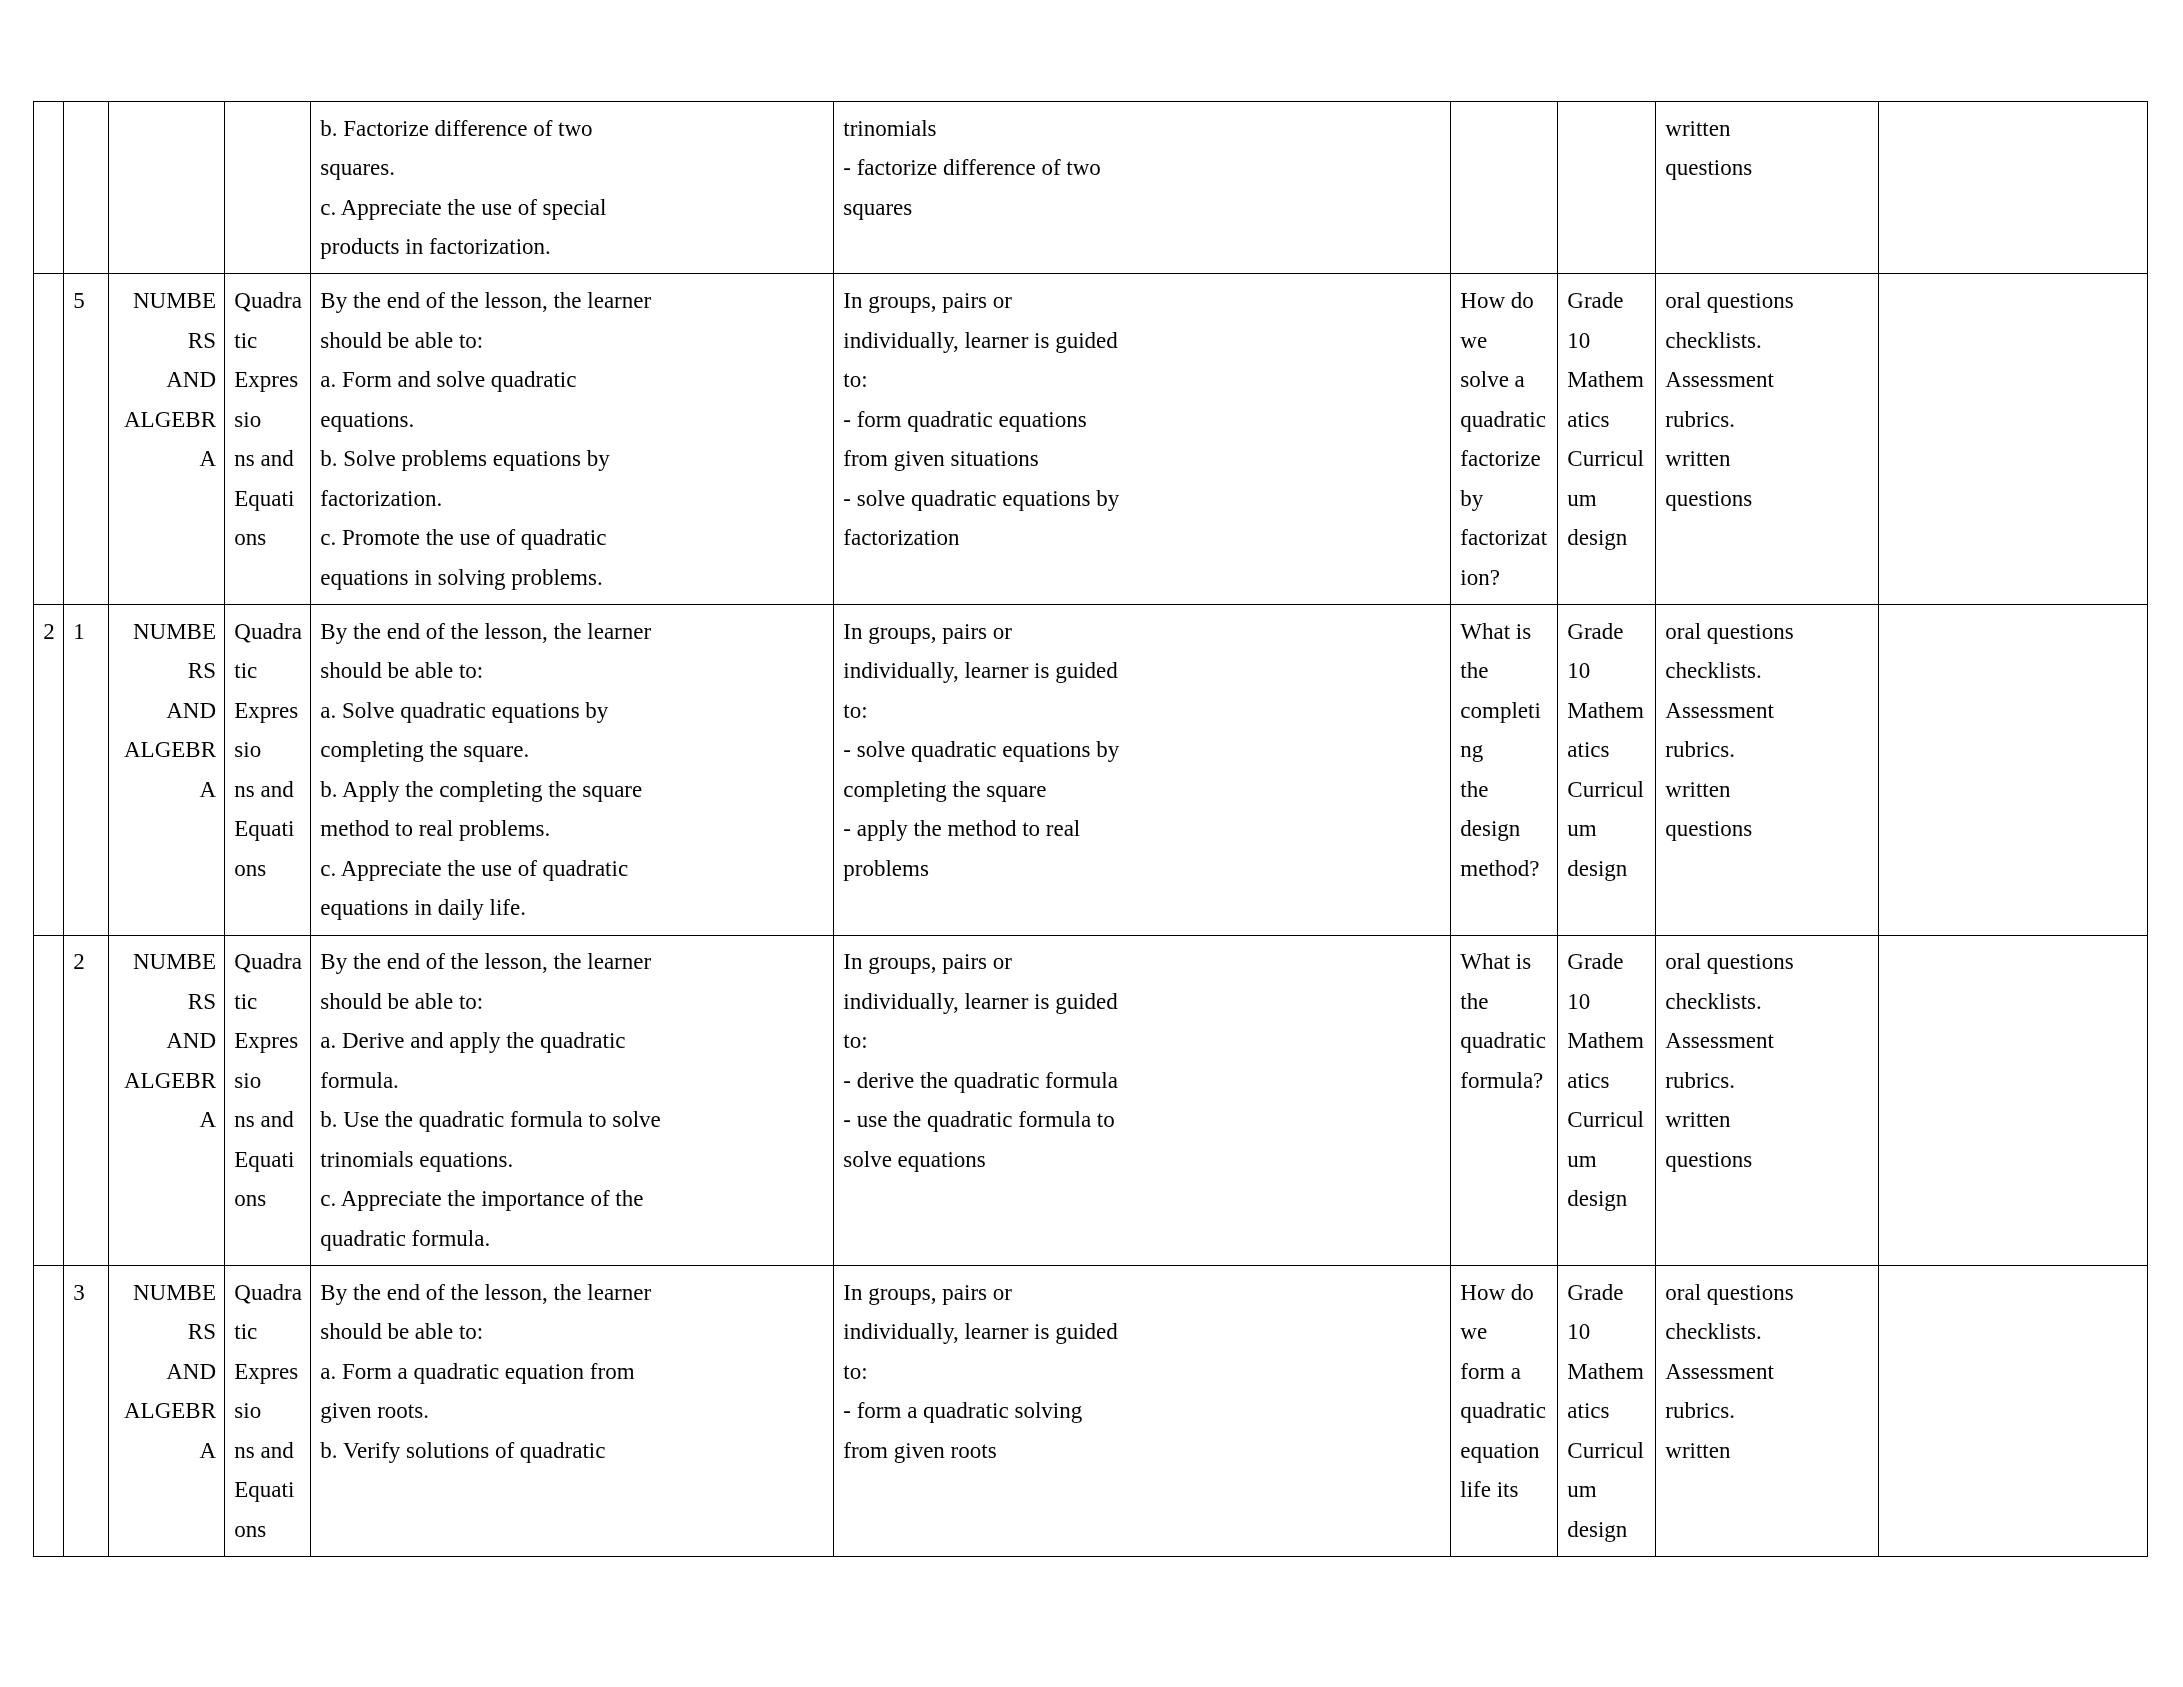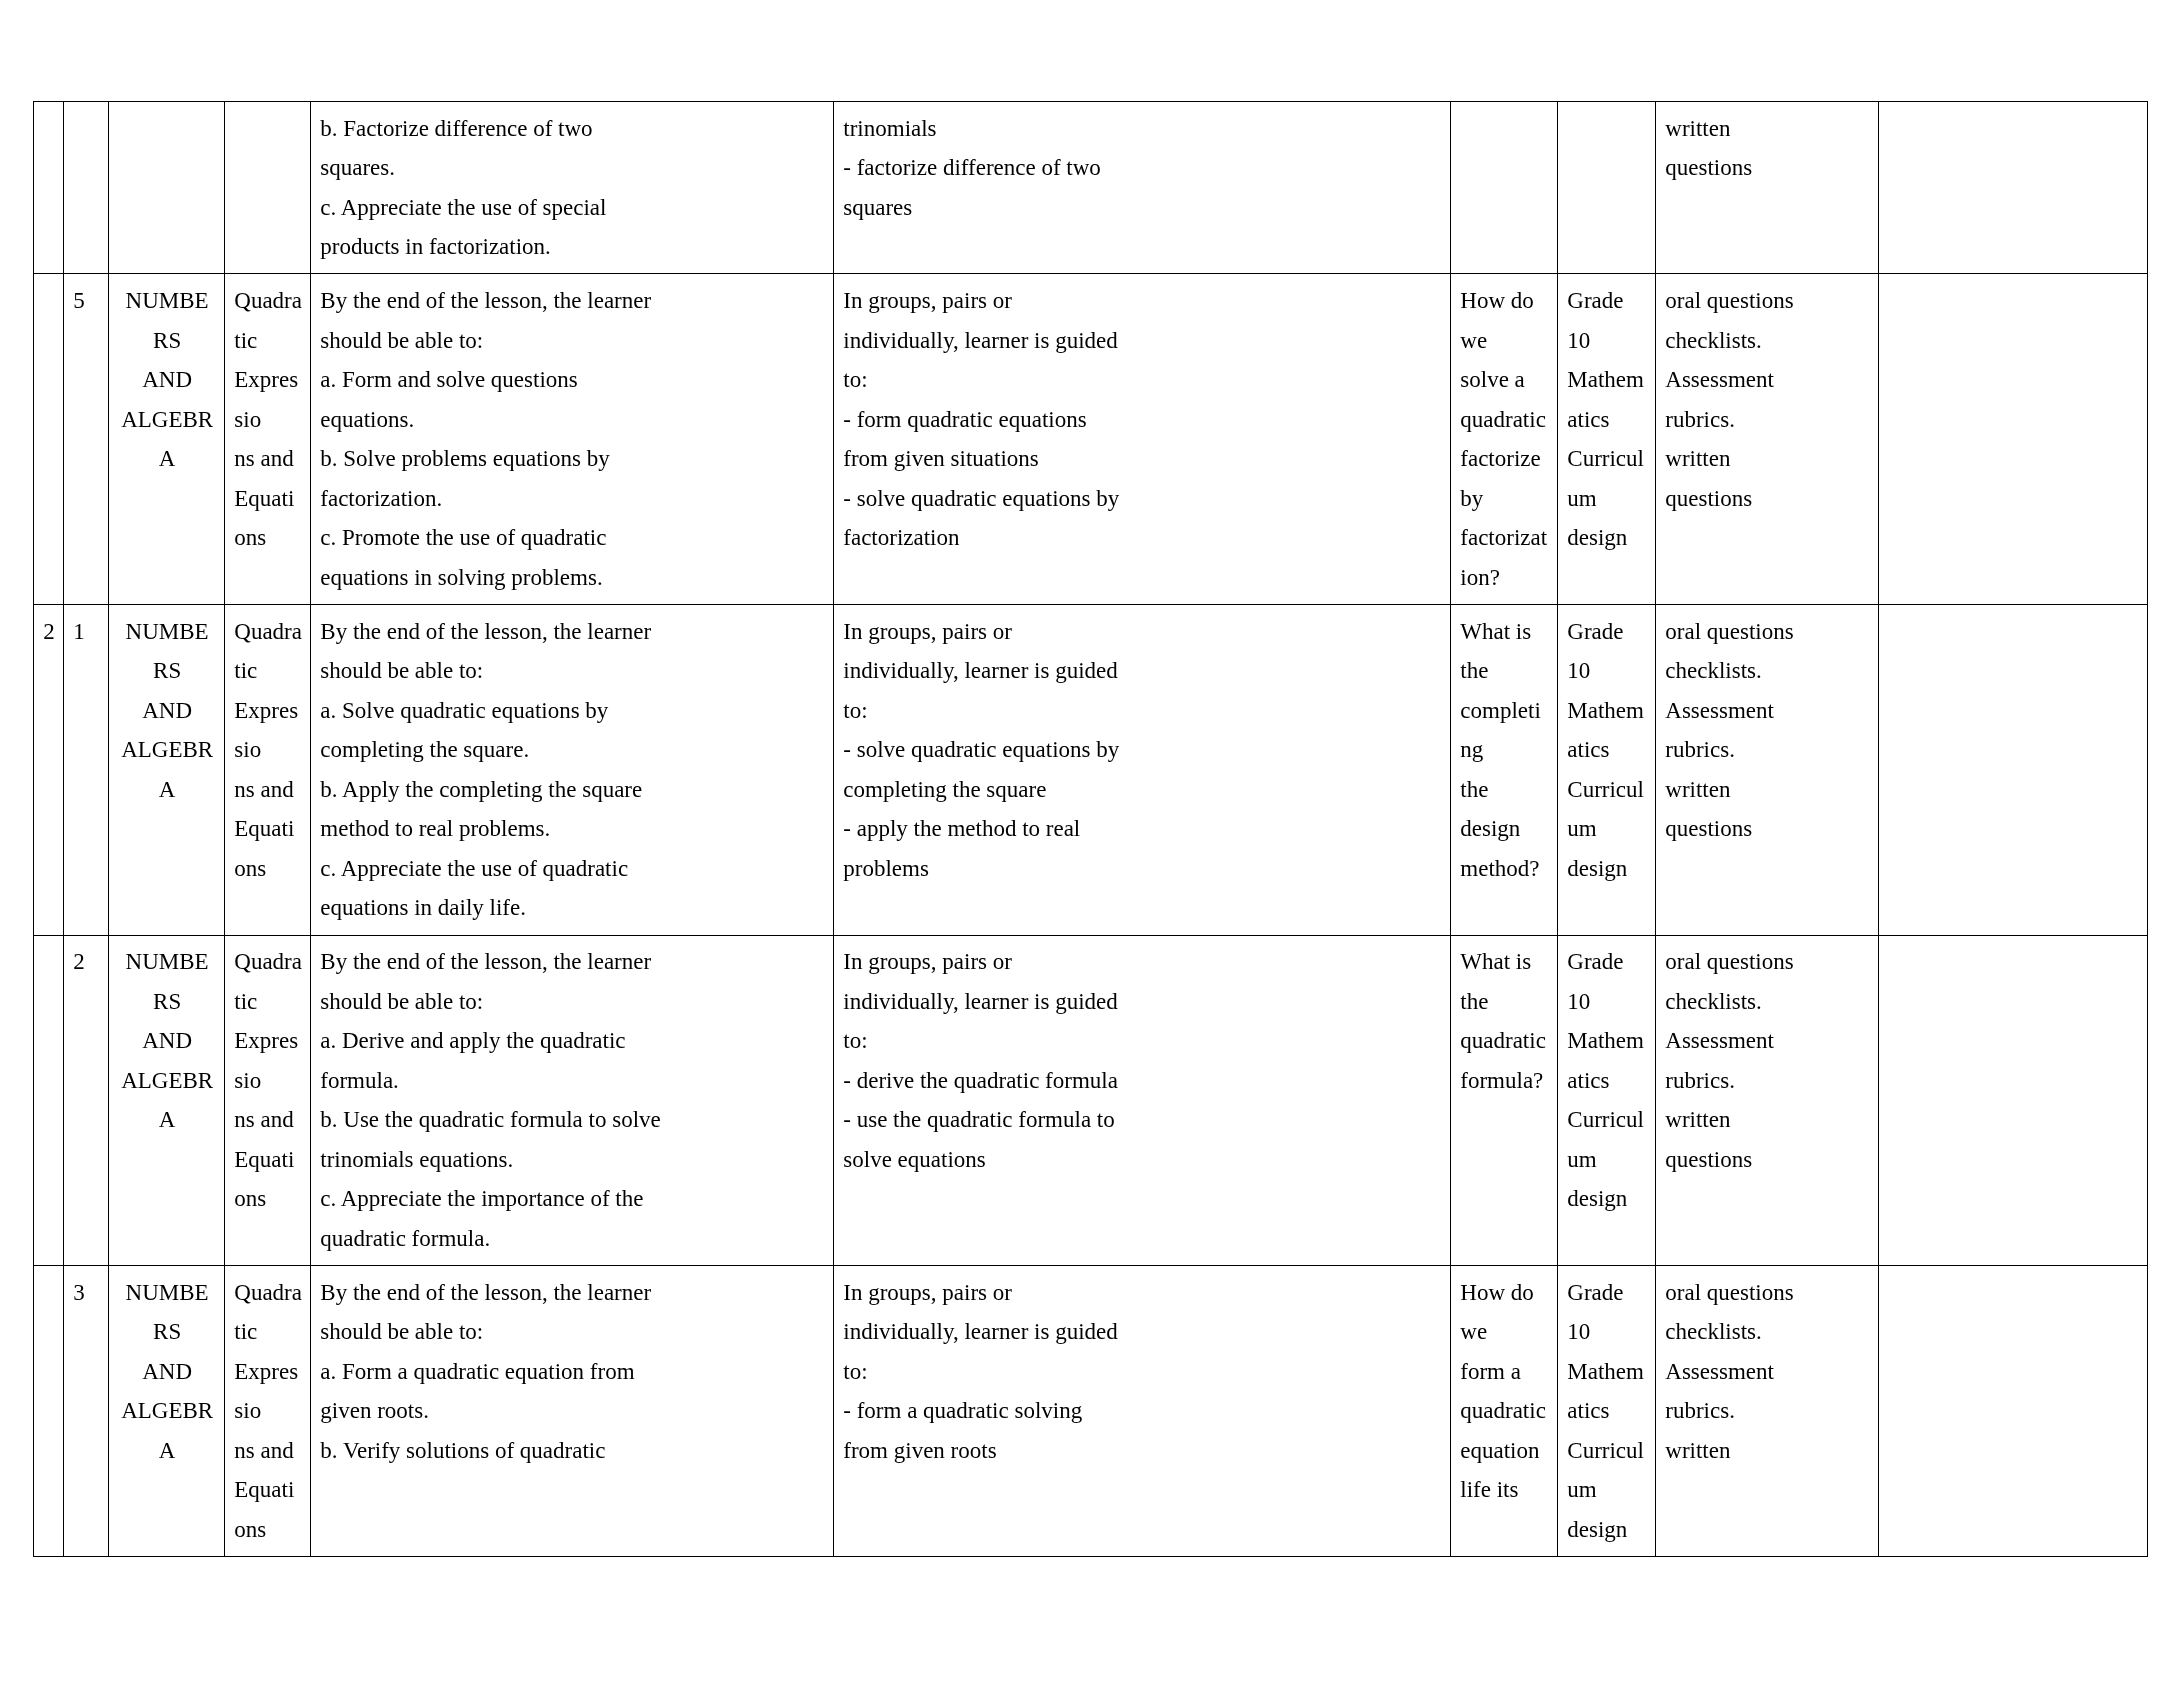--- a/index.html
+++ b/index.html
@@ -54,21 +54,21 @@
   col.c-keyq    { width: 107px; }
   col.c-learn   { width: 98px; }
   col.c-assess  { width: 223px; }
   col.c-refl    { width: 269px; }
 
   td.week, td.lesson {
     text-align: left;
     white-space: nowrap;
   }
   td.strand {
-    text-align: center;
+    text-align: right;
   }
   .cell-line {
     display: block;
   }
   td.empty-cell { }
 </style>
 </head>
 <body>
 
 <div class="page">
@@ -123,21 +123,21 @@
             </td>
             <td class="sub">
               <span class="cell-line">Quadratic</span>
               <span class="cell-line">Expressio</span>
               <span class="cell-line">ns and</span>
               <span class="cell-line">Equations</span>
             </td>
             <td class="outcome">
               <span class="cell-line">By the end of the lesson, the learner</span>
               <span class="cell-line">should be able to:</span>
-              <span class="cell-line">a. Form and solve questions</span>
+              <span class="cell-line">a. Form and solve quadratic</span>
               <span class="cell-line">equations.</span>
               <span class="cell-line">b. Solve problems equations by</span>
               <span class="cell-line">factorization.</span>
               <span class="cell-line">c. Promote the use of quadratic</span>
               <span class="cell-line">equations in solving problems.</span>
             </td>
             <td class="exp">
               <span class="cell-line">In groups, pairs or</span>
               <span class="cell-line">individually, learner is guided</span>
               <span class="cell-line">to:</span>

